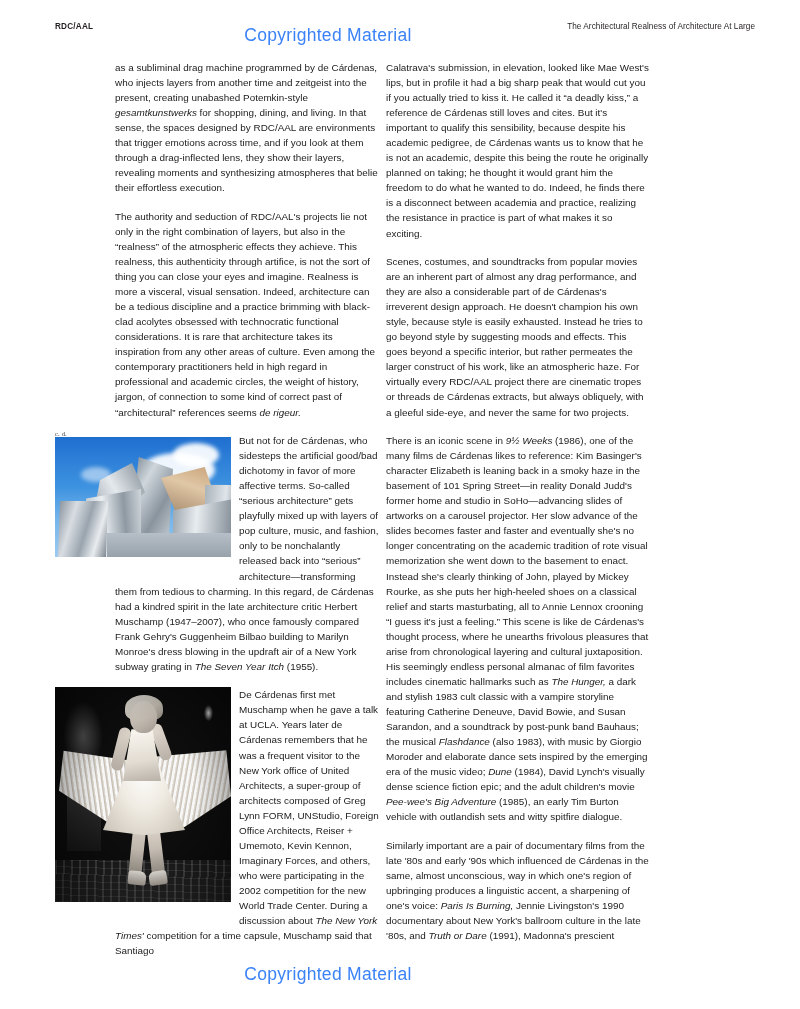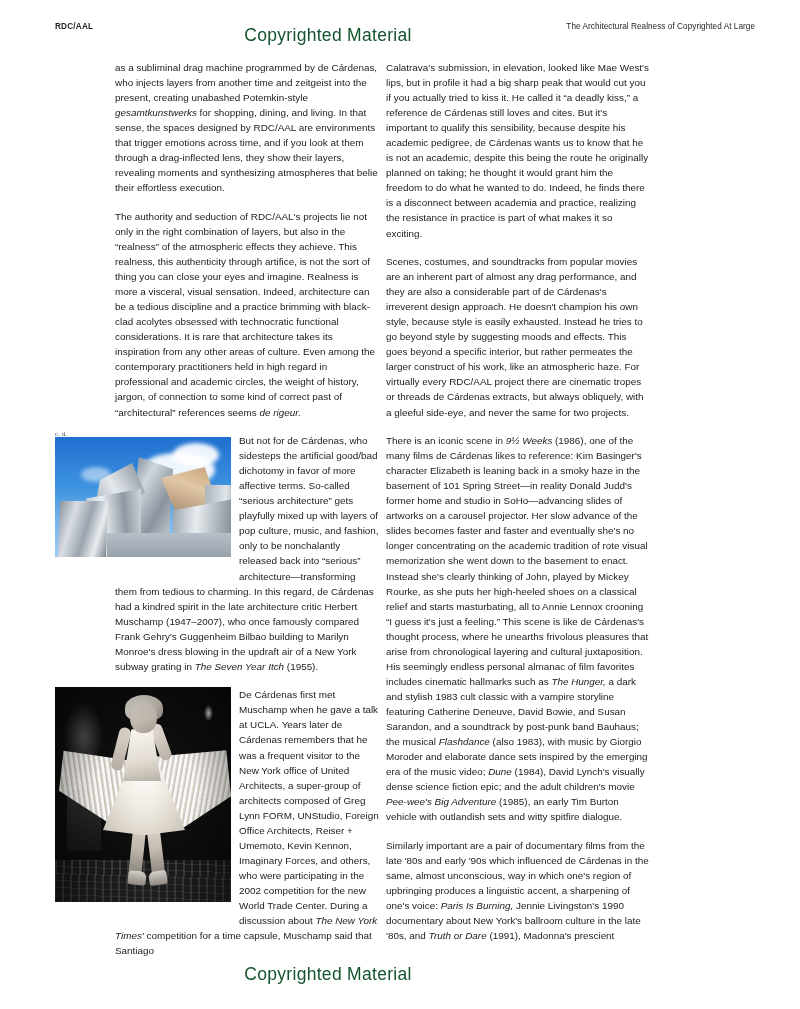--- a/index.html
+++ b/index.html
@@ -49,21 +49,21 @@
     letter-spacing: 0.05px;
   }
 
   
   .watermark {
     position: absolute;
     left: 0;
     width: 656px;
     text-align: center;
     font-size: 17.5px;
-    color: #14532d;
+    color: #3b82f6;
     letter-spacing: 0.3px;
     font-weight: 400;
   }
   .watermark.top  { top: 25px; }
   .watermark.bottom { top: 964px; }
 
   
   .col {
     position: absolute;
     top: 60px;
@@ -262,21 +262,21 @@
     pointer-events: none;
   }
 </style>
 </head>
 <body>
 
 <div class="page">
 
   <div class="running-head">
     <div class="rh-left">RDC/AAL</div>
-    <div class="rh-right">The Architectural Realness of Copyrighted At Large</div>
+    <div class="rh-right">The Architectural Realness of Architecture At Large</div>
   </div>
 
   <div class="watermark top">Copyrighted Material</div>
   <div class="watermark bottom">Copyrighted Material</div>
 
   <div class="col col-left">
 
     <p>
       <span>as a subliminal drag machine programmed by de Cárdenas, who injects layers from another time and zeitgeist into the present, creating unabashed Potemkin-style <em>gesamtkunstwerks</em> for shopping, dining, and living. In that sense, the spaces designed by RDC/AAL are environments that trigger emotions across time, and if you look at them through a drag-inflected lens, they show their layers, revealing moments and synthesizing atmospheres that belie their effortless execution.</span>
     </p>

